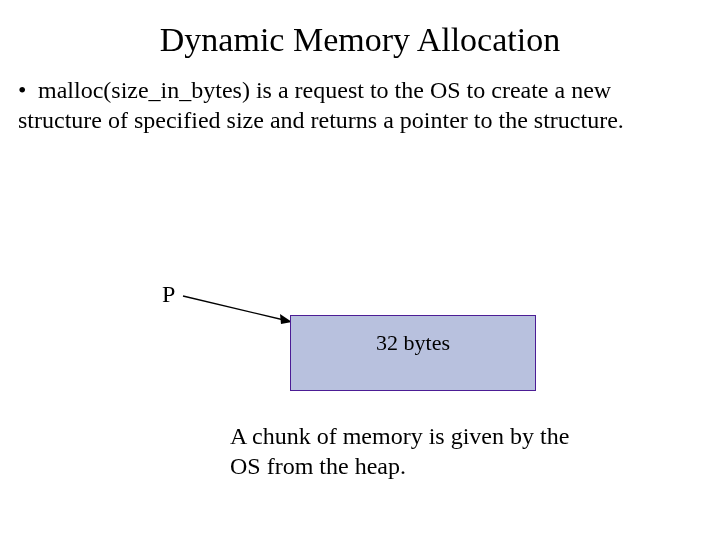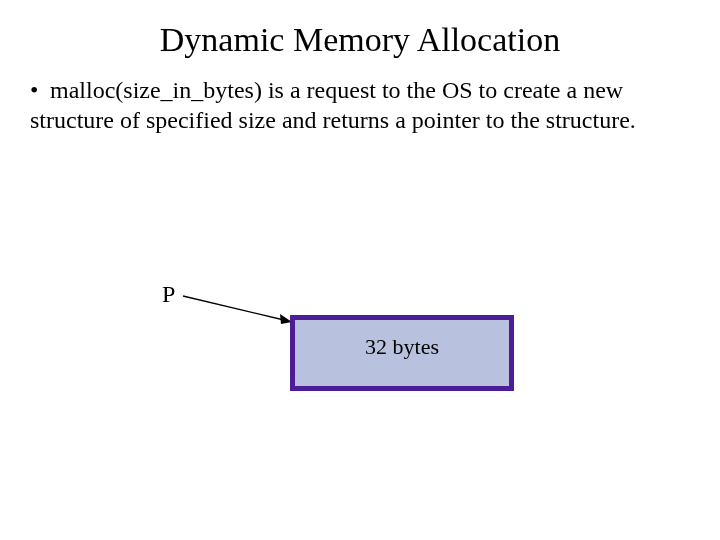--- a/index.html
+++ b/index.html
@@ -23,21 +23,21 @@
     top: 6px;
     left: 0;
     width: 720px;
     text-align: center;
     font-size: 34px;
     font-weight: 400;
   }
   .bullet {
     position: absolute;
     top: 60px;
-    left: 30px;
+    left: 18px;
     width: 640px;
     font-size: 24px;
     line-height: 1.25;
   }
   .bullet .marker {
     display: inline-block;
     width: 20px;
   }
   .statement {
     position: absolute;
@@ -48,24 +48,24 @@
   .p-label {
     position: absolute;
     top: 266px;
     left: 162px;
     font-size: 24px;
   }
   .mem-box {
     position: absolute;
     top: 300px;
     left: 290px;
-    width: 224px;
+    width: 246px;
     height: 76px;
     background: #b8c1de;
-    border: 5px solid #4c1d95;
+    border: 1px solid #4c1d95;
     box-sizing: border-box;
     text-align: center;
   }
   .mem-box span {
     display: inline-block;
     margin-top: 14px;
     font-size: 22px;
   }
   .arrow-svg {
     position: absolute;
@@ -99,14 +99,15 @@
 
   <svg class="arrow-svg" viewBox="0 0 120 40">
     <line x1="3" y1="6" x2="104" y2="30" stroke="#000" stroke-width="1.4"></line>
     <polygon points="112,32 100,24 101,34" fill="#000"></polygon>
   </svg>
 
   <div class="mem-box">
     <span>32 bytes</span>
   </div>
 
+  <div class="caption">A chunk of memory is given by the OS from the heap.</div>
 
 </div>
 
 </body></html>

